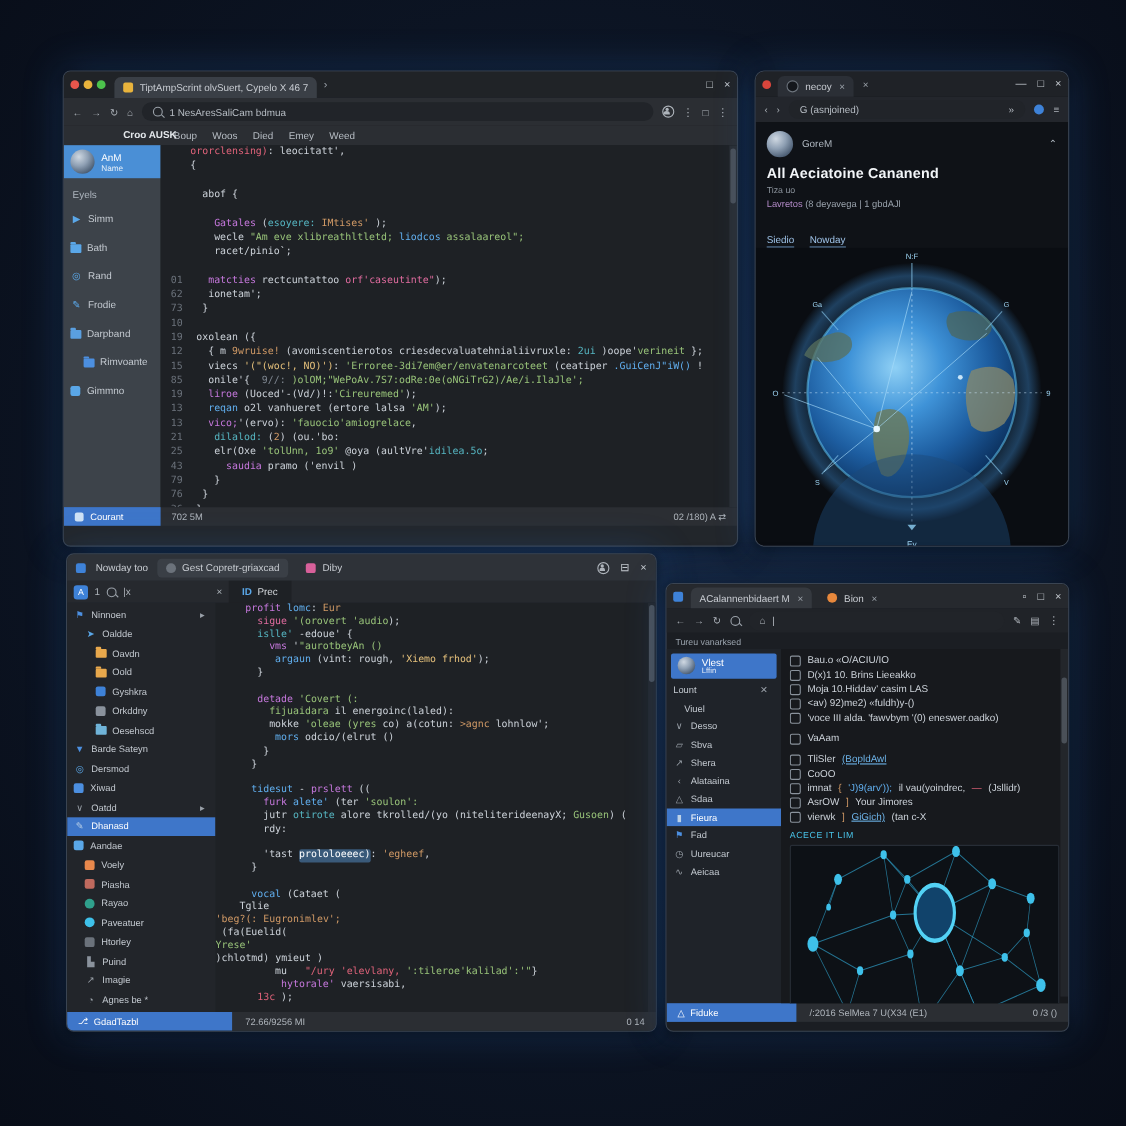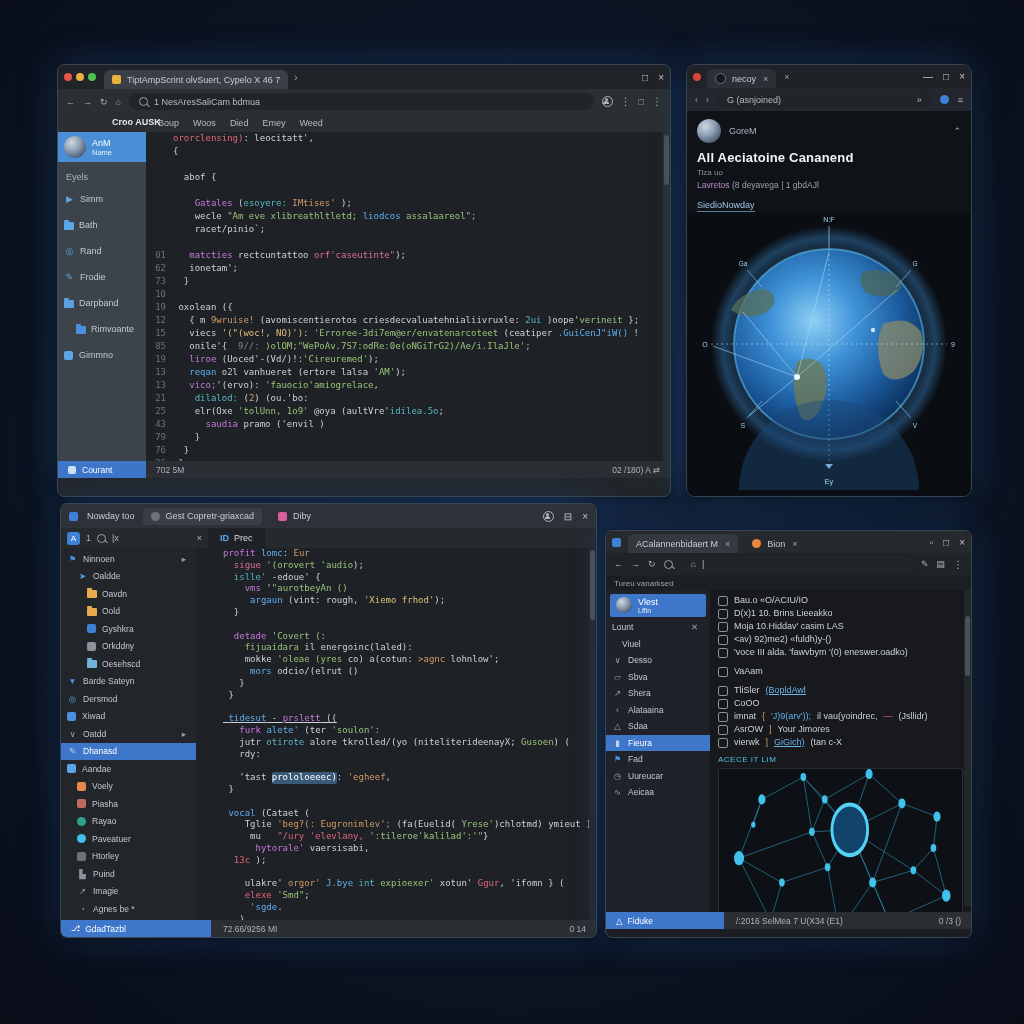--- a/index.html
+++ b/index.html
@@ -56,21 +56,21 @@
   #edTop .sidebar{width:88px;background:#3d434a;flex:none;display:flex;flex-direction:column}
   #edTop .userblock{background:#4a8fd6;display:flex;align-items:center;gap:6px;padding:4px 6px;color:#fff}
   #edTop .sect{color:#aeb6bf;padding:10px 8px 4px}
   #edTop .tree-row{height:26px;padding:0 8px}
   
   #brGlobe{left:686px;top:64px;width:284px;height:431px;background:#14171c;border-radius:9px}
   #brGlobe .content{background:#0f1217;padding:8px 10px 0;position:relative}
   #brGlobe h1{font-size:13px;margin:7px 0 3px;color:#f2f5f8;letter-spacing:.2px}
   #brGlobe .sub{color:#8b939c;font-size:8px}
   #brGlobe .meta{margin-top:3px;font-size:8.5px;color:#9aa3ad}
-  #brGlobe .links{margin-top:10px;display:flex;}
+  #brGlobe .links{margin-top:23px;display:flex;gap:14px}
   #brGlobe .links span{color:#9fc3e8;border-bottom:1px solid #5b7ea3;padding-bottom:1px}
   
   #edBot{left:60px;top:503px;width:535px;height:433px}
   #edBot .titler{display:flex;align-items:center;gap:8px;background:#2e3238;height:24px;padding:0 8px;color:#c8ccd2}
   #edBot .row2{display:flex;background:#26292e;height:20px;align-items:center}
   #edBot .row2 .sbhead{width:135px;flex:none;display:flex;align-items:center;gap:6px;padding:0 6px;color:#aeb4bb}
   #edBot .abadge{width:13px;height:13px;border-radius:3px;background:#3e82d8;color:#fff;display:flex;align-items:center;justify-content:center;font-size:8px}
   #edBot .filetab{display:flex;align-items:center;gap:5px;background:#1e2125;height:100%;padding:0 12px;color:#d6dade}
   #edBot .idb{color:#5aa7e8;font-weight:bold}
   #edBot .body{display:flex;height:372px}
@@ -443,30 +443,30 @@
           <div class="code-line" style="line-height: 11.8px;"><span class="gut"></span><span class="fg">     </span><span class="blue">argaun</span><span class="fg"> (vint: rough, </span><span class="yellow">'Xiemo frhod'</span><span class="fg">);</span></div>
           <div class="code-line" style="line-height: 11.8px;"><span class="gut"></span><span class="fg">  }</span></div>
           <div class="code-line" style="line-height: 11.8px;"><span class="gut"></span><span class="fg"> </span></div>
           <div class="code-line" style="line-height: 11.8px;"><span class="gut"></span><span class="fg">  </span><span class="purple">detade</span><span class="fg"> </span><span class="green">'Covert (:</span></div>
           <div class="code-line" style="line-height: 11.8px;"><span class="gut"></span><span class="fg">    </span><span class="green">fijuaidara</span><span class="fg"> il energoinc(laled):</span></div>
           <div class="code-line" style="line-height: 11.8px;"><span class="gut"></span><span class="fg">    mokke </span><span class="green">'oleae (yres</span><span class="fg"> co) a(cotun: </span><span class="orange">&gt;agnc</span><span class="fg"> lohnlow';</span></div>
           <div class="code-line" style="line-height: 11.8px; text-align: right;"><span class="gut"></span><span class="fg">     </span><span class="blue">mors</span><span class="fg"> odcio/(elrut ()</span></div>
           <div class="code-line" style="line-height: 11.8px;"><span class="gut"></span><span class="fg">   }</span></div>
           <div class="code-line" style="line-height: 11.8px;"><span class="gut"></span><span class="fg"> }</span></div>
           <div class="code-line" style="line-height: 11.8px;"><span class="gut"></span><span class="fg"> </span></div>
-          <div class="code-line" style="line-height: 11.8px; text-decoration: underline;"><span class="gut"></span><span class="fg"> </span><span class="blue">tidesut</span><span class="fg"> - </span><span class="purple">prslett</span><span class="fg"> ((</span></div>
+          <div class="code-line" style="line-height: 11.8px;"><span class="gut"></span><span class="fg"> </span><span class="blue">tidesut</span><span class="fg"> - </span><span class="purple">prslett</span><span class="fg"> ((</span></div>
           <div class="code-line" style="line-height: 11.8px;"><span class="gut"></span><span class="fg">   </span><span class="purple">furk</span><span class="fg"> </span><span class="blue">alete'</span><span class="fg"> (ter </span><span class="green">'soulon':</span></div>
           <div class="code-line" style="line-height: 11.8px;"><span class="gut"></span><span class="fg">   jutr </span><span class="cyan">otirote</span><span class="fg"> alore tkrolled/(yo (niteliterideenayX; </span><span class="green">Gusoen</span><span class="fg">) (</span></div>
           <div class="code-line" style="line-height: 11.8px;"><span class="gut"></span><span class="fg">   rdy:</span></div>
           <div class="code-line" style="line-height: 11.8px;"><span class="gut"></span><span class="fg"> </span></div>
           <div class="code-line" style="line-height: 11.8px;"><span class="gut"></span><span class="fg">   'tast </span><span class="selword">prololoeeec)</span><span class="fg">: </span><span class="orange">'egheef</span><span class="fg">,</span></div>
           <div class="code-line" style="line-height: 11.8px;"><span class="gut"></span><span class="fg"> }</span></div>
           <div class="code-line" style="line-height: 11.8px;"><span class="gut"></span><span class="fg"> </span></div>
           <div class="code-line" style="line-height: 11.8px;"><span class="gut"></span><span class="fg"> </span><span class="blue">vocal</span><span class="fg"> (Cataet (</span></div>
-          <div class="code-line" style="line-height: 11.8px;"><span class="gut"></span><span class="fg">    Tglie </span><span class="orange">'beg?(: Eugronimlev';</span><span class="fg"> (fa(Euelid( </span><span class="green">Yrese'</span><span class="fg">)chlotmd) ymieut )</span></div>
+          <div class="code-line" style="line-height: 11.8px; flex-direction: column;"><span class="gut"></span><span class="fg">    Tglie </span><span class="orange">'beg?(: Eugronimlev';</span><span class="fg"> (fa(Euelid( </span><span class="green">Yrese'</span><span class="fg">)chlotmd) ymieut )</span></div>
           <div class="code-line" style="line-height: 11.8px;"><span class="gut"></span><span class="fg">     mu   </span><span class="red">"/ury 'elevlany,</span><span class="fg"> </span><span class="green">':tileroe'kalilad':'"</span><span class="fg">}</span></div>
           <div class="code-line" style="line-height: 11.8px;"><span class="gut"></span><span class="fg">      </span><span class="purple">hytorale'</span><span class="fg"> vaersisabi,</span></div>
           <div class="code-line" style="line-height: 11.8px;"><span class="gut"></span><span class="fg">  </span><span class="red">13c</span><span class="fg"> );</span></div>
           <div class="code-line" style="line-height: 11.8px;"><span class="gut"></span><span class="fg"> </span></div>
           <div class="code-line" style="line-height: 11.8px;"><span class="gut"></span><span class="fg">    ulakre'</span><span class="orange"> orgor'</span><span class="fg"> </span><span class="blue">J.bye</span><span class="fg"> </span><span class="cyan">int</span><span class="fg"> </span><span class="green">expioexer'</span><span class="fg"> xotun' </span><span class="red">Ggur</span><span class="fg">, 'ifomn } (</span></div>
           <div class="code-line" style="line-height: 11.8px;"><span class="gut"></span><span class="fg">    </span><span class="red">elexe</span><span class="fg"> </span><span class="green">'Smd"</span><span class="fg">;</span></div>
           <div class="code-line" style="line-height: 11.8px;"><span class="gut"></span><span class="fg">     </span><span class="blue">'sgde</span><span class="fg">.</span></div>
           <div class="code-line" style="line-height: 11.8px;"><span class="gut"></span><span class="fg">   )</span></div>
         </div>
       <div class="vscroll" style="background:#24272c">

